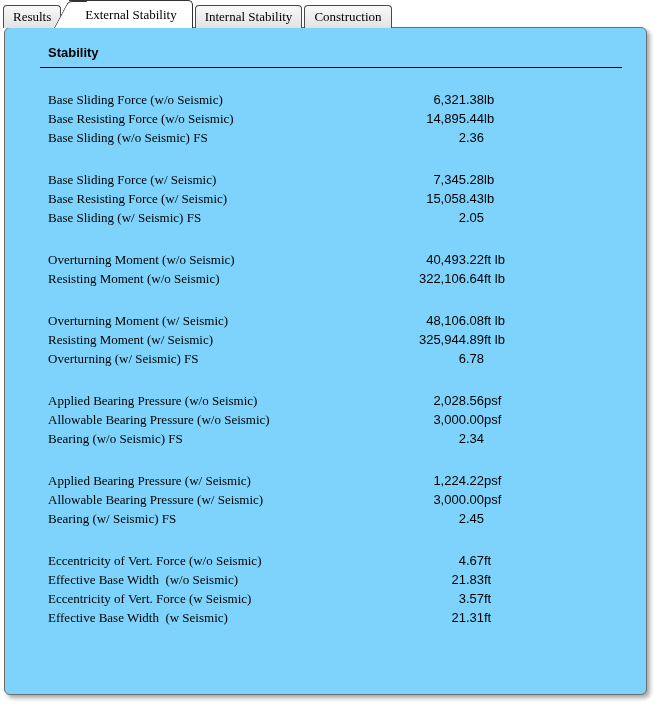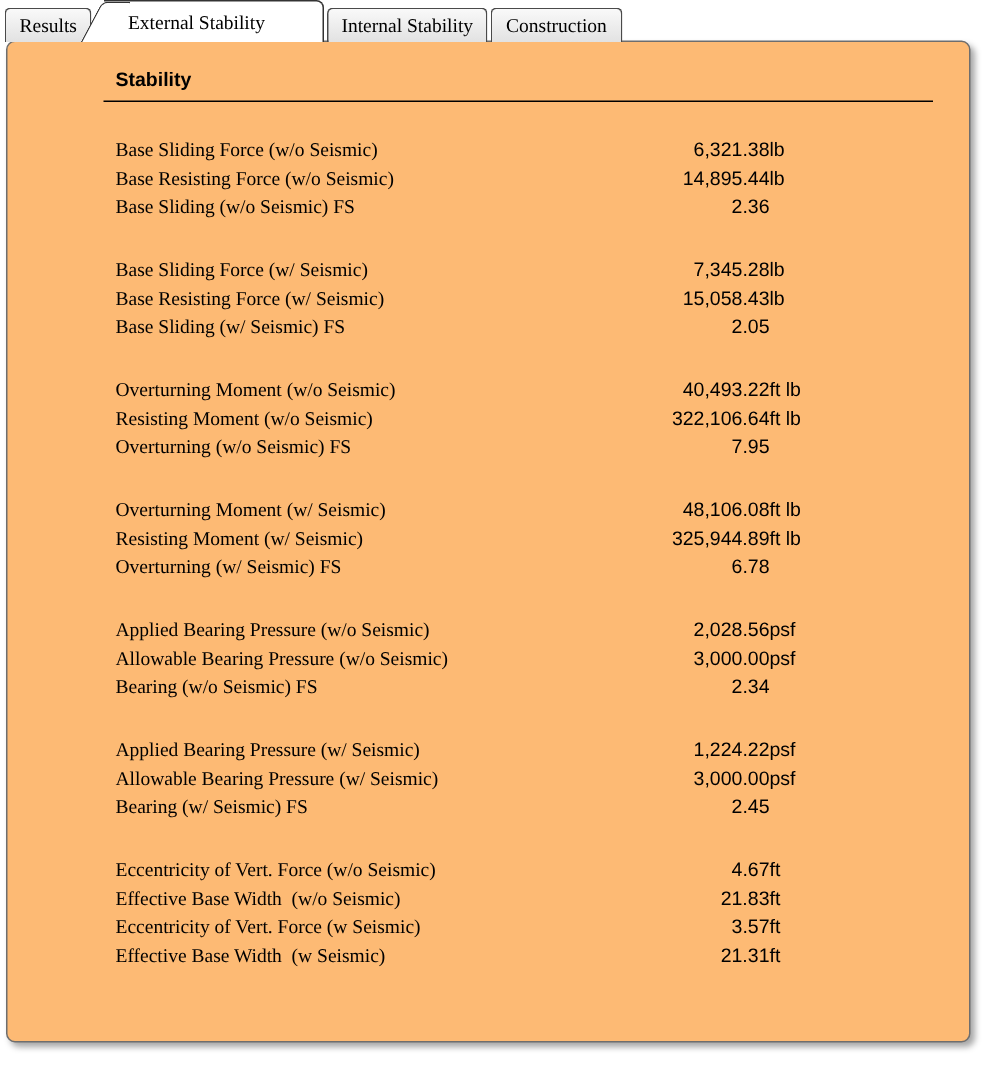--- a/index.html
+++ b/index.html
@@ -34,47 +34,46 @@
     cursor:default;
     white-space:nowrap;
     font-family:Liberation Serif, serif;
   }
   .tab.active{
     height:28px;
     background:#ffffff;
     border-color:#333;
     border-left:none;
     border-radius:0 5px 0 0;
-    padding:0 38px 0 16px;
+    padding:0 15px 0 16px;
     z-index:3;
     margin-left:6px;
   }
   .tab.active::before{
     content:'';
     position:absolute;
     left:-8px;top:0;bottom:0;width:18px;
     background:#ffffff;
     border-left:1px solid #333;
     border-top:1px solid #333;
     border-top-left-radius:4px;
     transform:skewX(-28deg);
     z-index:-1;
   }
   
   .page{
     position:absolute;
     left:4px;top:27px;
     width:643px;height:668px;
     box-sizing:border-box;
-    background:#fdba74;
+    background:#7dd3fc;
     border:1px solid #6e6e6e;
     border-radius:6px;
     box-shadow:3px 3px 4px rgba(0,0,0,0.35);
     z-index:2;
-    padding-left:29px;
   }
   .section-title{
     margin:17px 0 0 43px;
     font-size:13px;
     font-weight:bold;
   }
   .rule{
     height:1px;
     background:#000;
     margin:7px 24px 0 35px;
@@ -174,25 +173,20 @@
     <span class="row-value">40,493.22</span>
     <span class="row-unit">ft lb</span>
   </div>
 
   <div class="row">
     <span class="row-label">Resisting Moment (w/o Seismic)</span>
     <span class="row-value">322,106.64</span>
     <span class="row-unit">ft lb</span>
   </div>
 
-  <div class="row">
-    <span class="row-label">Overturning (w/o Seismic) FS</span>
-    <span class="row-value">7.95</span>
-    <span class="row-unit"></span>
-  </div>
 </div>
       <div class="group">
   <div class="row">
     <span class="row-label">Overturning Moment (w/ Seismic)</span>
     <span class="row-value">48,106.08</span>
     <span class="row-unit">ft lb</span>
   </div>
 
   <div class="row">
     <span class="row-label">Resisting Moment (w/ Seismic)</span>

